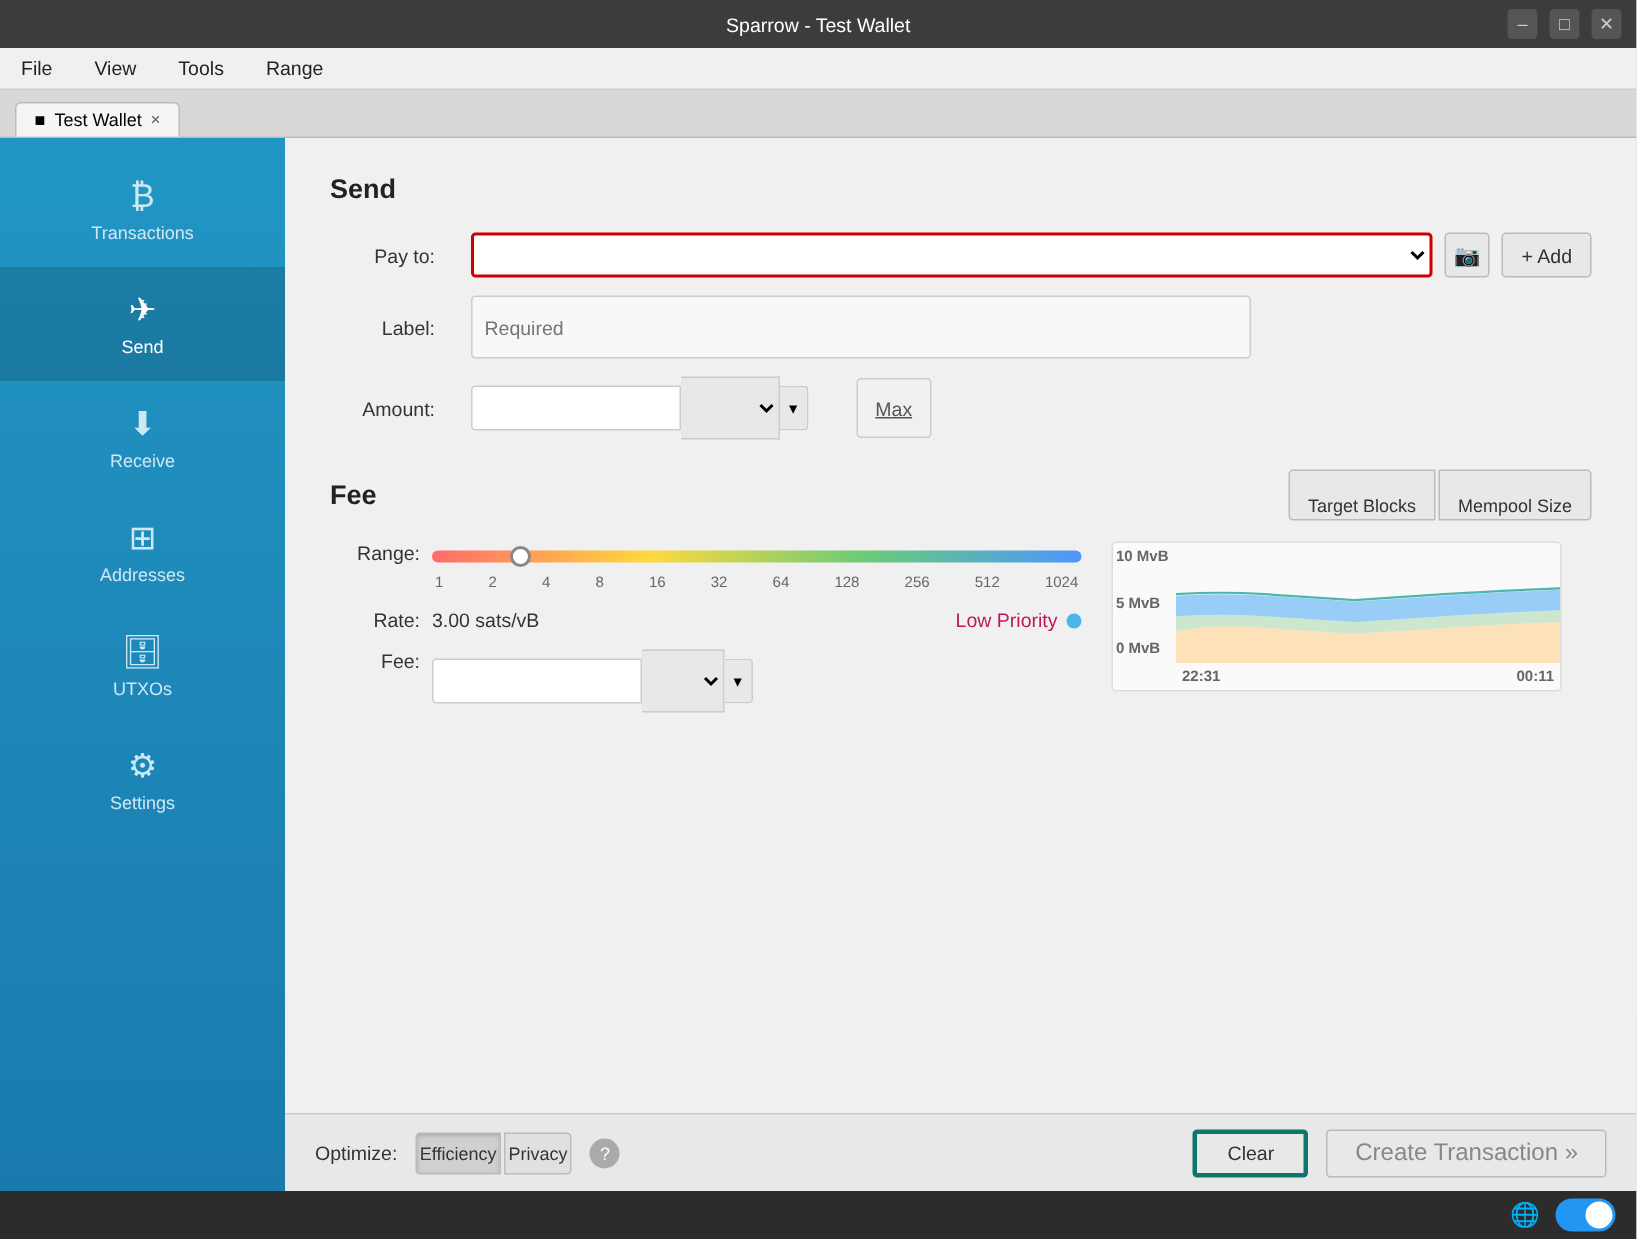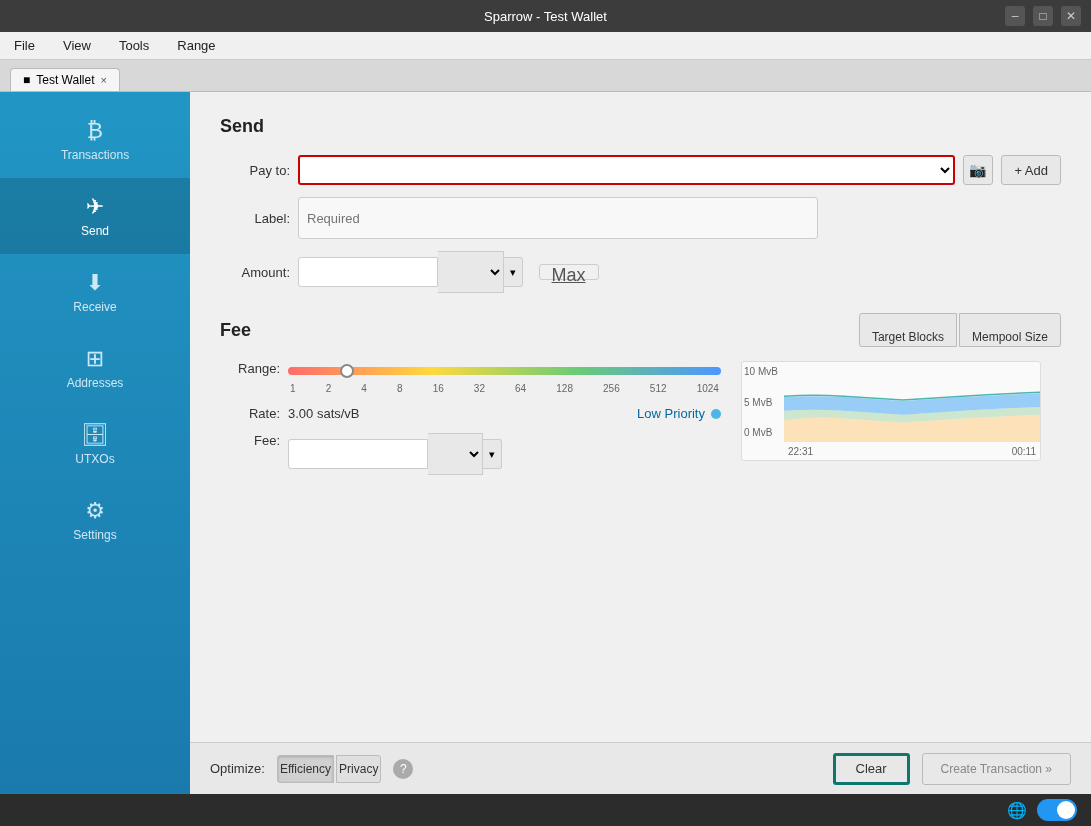--- a/index.html
+++ b/index.html
@@ -132,21 +132,21 @@
       font-size: 18px;
       font-weight: bold;
       color: #222;
       margin-bottom: 18px;
     }
     
     .form-row {
       display: flex;
       align-items: center;
       margin-bottom: 12px;
-      gap: 8px;
+      gap: 24px;
     }
     .form-label {
       width: 70px;
       color: #333;
       font-size: 13px;
       text-align: right;
       flex-shrink: 0;
     }
     .pay-to-container {
       display: flex;
@@ -225,27 +225,27 @@
       border-left: none;
       border-radius: 0 3px 3px 0;
       background: #e8e8e8;
       padding: 2px 6px;
       font-size: 11px;
       cursor: pointer;
       display: flex;
       align-items: center;
     }
     .max-btn {
-      height: 16px;
+      height: 40px;
       padding: 0 12px;
       background: #f0f0f0;
       border: 1px solid #ccc;
       border-radius: 3px;
       cursor: pointer;
-      font-size: 18px;
+      font-size: 13px;
       color: #555;
       margin-left: 8px;
       text-decoration: underline;
     }
     
     .fee-section {
       margin-top: 20px;
     }
     .fee-header {
       display: flex;
@@ -275,20 +275,21 @@
     .fee-btn:last-child { border-radius: 0 3px 3px 0; }
     .fee-content {
       display: flex;
       gap: 20px;
     }
     .fee-left {
       flex: 1;
     }
     .fee-right {
       width: 320px;
+      font-weight: bold;
     }
     
     .range-row {
       display: flex;
       align-items: flex-start;
       margin-bottom: 12px;
       gap: 8px;
     }
     .range-container {
       flex: 1;
@@ -337,21 +338,21 @@
     .rate-value {
       font-size: 13px;
       color: #333;
     }
     .priority-badge {
       margin-left: auto;
       display: flex;
       align-items: center;
       gap: 6px;
       font-size: 13px;
-      color: #0369a1;
+      color: #be185d;
     }
     .priority-dot {
       width: 10px;
       height: 10px;
       background: #4db6e8;
       border-radius: 50%;
     }
     
     .mempool-chart {
       width: 300px;
@@ -454,21 +455,21 @@
       font-size: 13px;
       cursor: pointer;
       color: #333;
     }
     .create-btn {
       height: 32px;
       padding: 0 18px;
       background: #e8e8e8;
       border: 1px solid #bbb;
       border-radius: 3px;
-      font-size: 12px;
+      font-size: 16px;
       cursor: pointer;
       color: #888;
     }
     
     .statusbar {
       background: #2c2c2c;
       height: 32px;
       display: flex;
       align-items: center;
       justify-content: flex-end;

